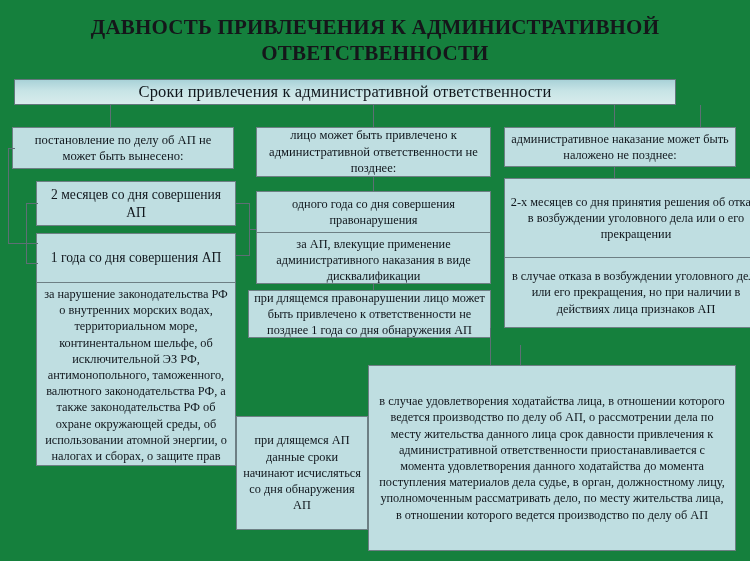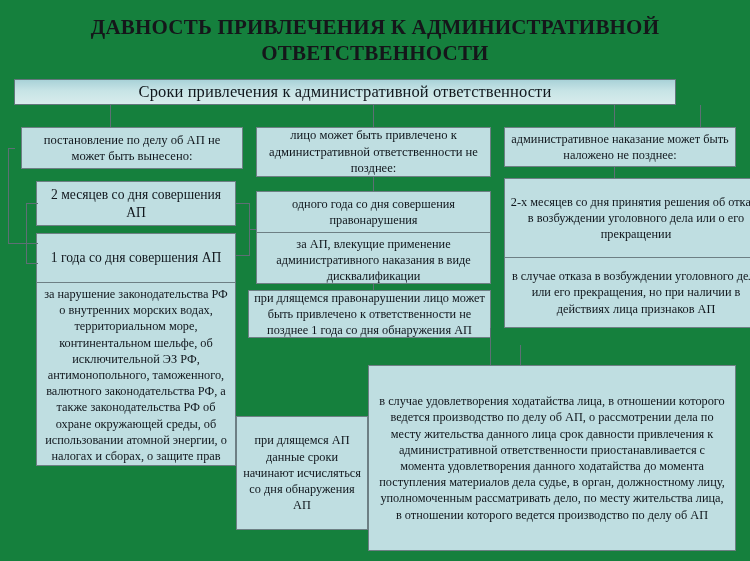--- a/index.html
+++ b/index.html
@@ -108,21 +108,21 @@
 
   <div class="box banner" style="left:14px; top:79px; width:662px; height:26px;">
     <span class="t">Сроки привлечения к административной ответственности</span>
   </div>
 
   <div class="ln lnv" style="left:110px; top:105px; height:22px;"></div>
   <div class="ln lnv" style="left:373px; top:105px; height:22px;"></div>
   <div class="ln lnv" style="left:614px; top:105px; height:22px;"></div>
   <div class="ln lnv" style="left:700px; top:105px; height:22px;"></div>
 
-  <div class="box fs13" style="left:21px; top:127px; width:222px; height:42px;">
+  <div class="box fs13" style="left:12px; top:127px; width:222px; height:42px;">
     <span class="t">постановление по делу об АП не может быть вынесено:</span>
   </div>
 
   <div class="box fs14" style="left:36px; top:181px; width:200px; height:45px;">
     <span class="t">2 месяцев со дня совершения АП</span>
   </div>
 
   <div class="stack" style="left:36px; top:233px; width:200px; height:233px;">
     <div class="pane fs14" style="height:48px; flex:0 0 48px;">
       <span class="t">1 года со дня совершения АП</span>

